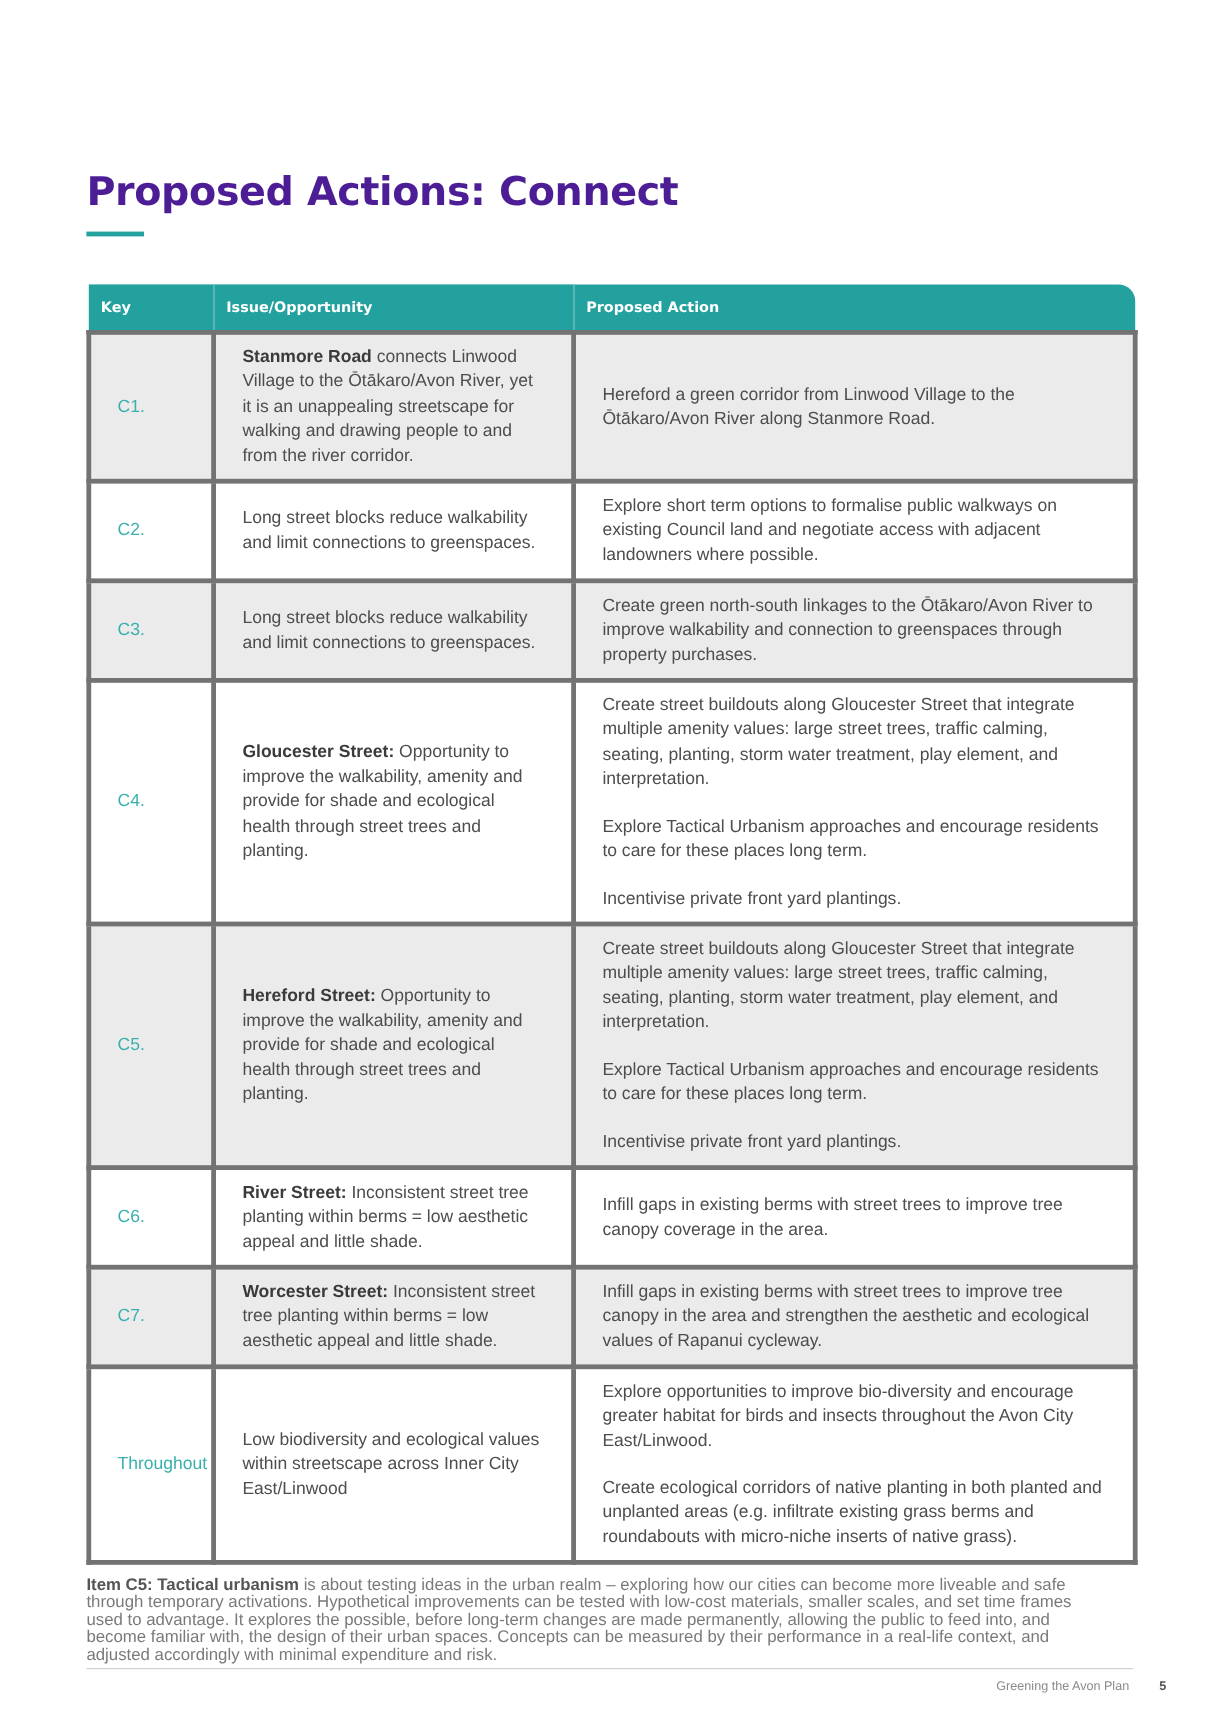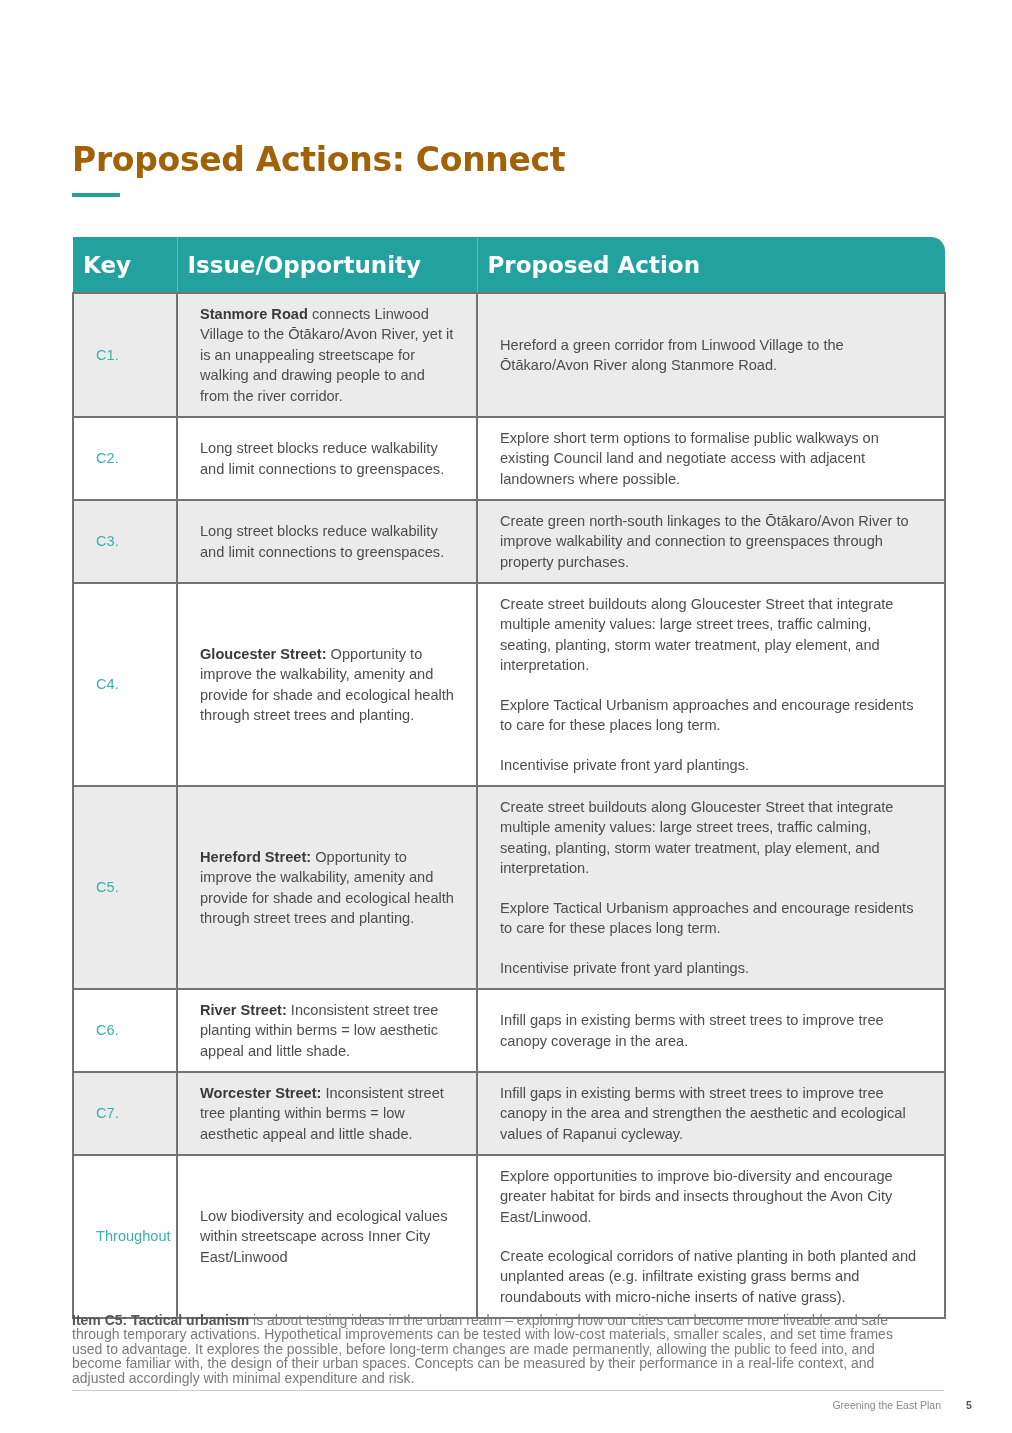--- a/index.html
+++ b/index.html
@@ -1,35 +1,35 @@
 <!DOCTYPE html>
 <html><head>
 <meta charset="utf-8">
 <style>
   * { box-sizing: border-box; margin: 0; padding: 0; }
   html, body { width: 1012px; height: 1433px; background: #ffffff; overflow: hidden; }
   body { font-family: "Liberation Sans", "DejaVu Sans", sans-serif; color: #4a4a4a; position: relative; }
   .title {
     position: absolute; left: 72px; top: 140px;
-    font-size: 33px; font-weight: bold; color: #a16207; letter-spacing: -0.3px;
+    font-size: 33px; font-weight: bold; color: #4c1d95; letter-spacing: -0.3px;
     font-family: "DejaVu Sans", sans-serif;
   }
   .title-rule { position: absolute; left: 72px; top: 193px; width: 48px; height: 4px; background: #22a19e; }
 
   .table-wrap { position: absolute; left: 72px; top: 237px; width: 872px; }
   table { width: 100%; border-collapse: collapse; table-layout: fixed; }
   col.c-key { width: 104px; } col.c-issue { width: 300px; } col.c-act { width: 468px; }
   thead th {
     background: #22a19e; color: #ffffff; text-align: left; font-weight: bold;
-    font-size: 23px; height: 56px; padding: 0 10px; font-family: "DejaVu Sans", sans-serif;
+    font-size: 12px; height: 40px; padding: 0 10px; font-family: "DejaVu Sans", sans-serif;
     border-right: 1px solid #5cbcb9;
   }
   thead th:last-child { border-right: none; border-top-right-radius: 14px; }
   tbody td {
-    border: 2px solid #737373; padding: 0 22px; font-size: 14.6px; line-height: 20.4px;
+    border: 4px solid #737373; padding: 0 22px; font-size: 14.6px; line-height: 20.4px;
     vertical-align: middle; color: #4d4d4d;
   }
   tbody tr.shade td { background: #ebebec; }
   td.key { color: #3ab0ad; margin-left: 24px; }
   td .para + .para { margin-top: 19px; }
   b.lead { color: #3a3a3a; }
 
   .footnote {
     position: absolute; left: 72px; top: 1313px; width: 830px;
     font-size: 14px; line-height: 14.4px; color: #7a7a7a;
@@ -121,14 +121,14 @@
           <div class="para">Create ecological corridors of native planting in both planted and unplanted areas (e.g. infiltrate existing grass berms and roundabouts with micro-niche inserts of native grass).</div>
         </td>
       </tr>
     </tbody>
   </table>
 </div>
 
 <p class="footnote"><b>Item C5: Tactical urbanism</b><span> is about testing ideas in the urban realm – exploring how our cities can become more liveable and safe through temporary activations. Hypothetical improvements can be tested with low-cost materials, smaller scales, and set time frames used to advantage. It explores the possible, before long-term changes are made permanently, allowing the public to feed into, and become familiar with, the design of their urban spaces. Concepts can be measured by their performance in a real-life context, and adjusted accordingly with minimal expenditure and risk.</span></p>
 
 <div class="footer-rule"></div>
-<div class="footer-doc">Greening the East Plan</div>
+<div class="footer-doc">Greening the Avon Plan</div>
 <div class="footer-page">5</div>
 
 </body></html>

